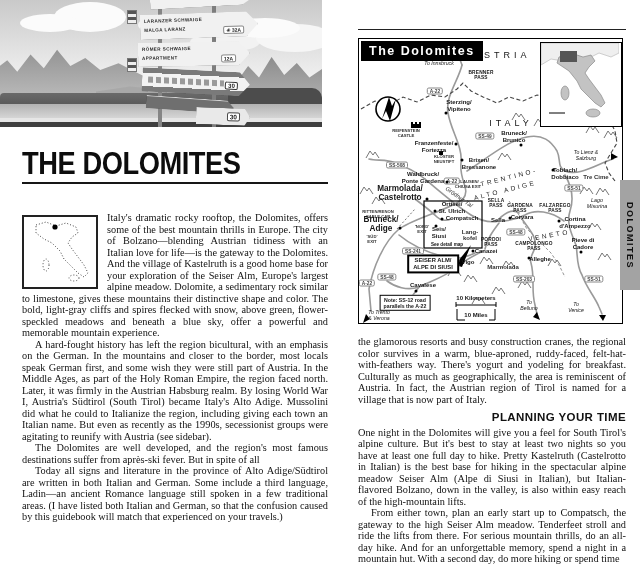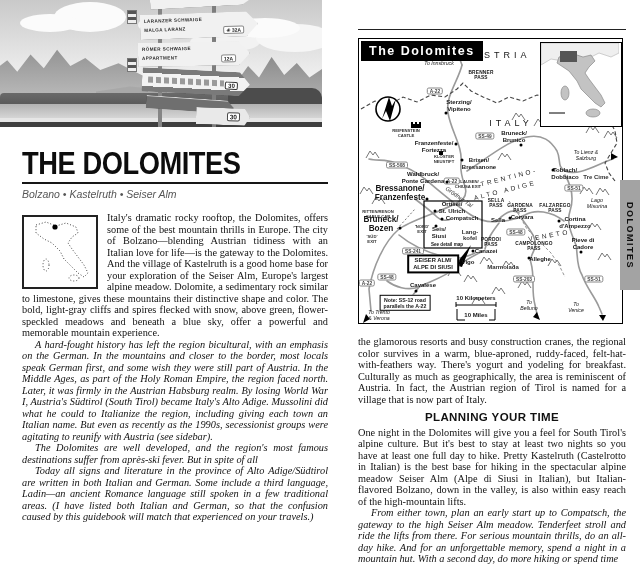--- a/index.html
+++ b/index.html
@@ -31,21 +31,21 @@
   .sign.striped .sign-badge{right:12px;bottom:6px;font-size:6px;border:1px solid #333;}
   .sign.dark{background:#6f6f6f;border-top:1px solid #d8d8d8;clip-path:polygon(0 0,92% 0,100% 55%,92% 100%,0 100%);}
   .sign.small30 .sign-badge{right:10px;bottom:4px;font-size:6.5px;border:1px solid #444;}
   .headline{position:absolute;left:22px;top:146px;font-family:"Liberation Sans",sans-serif;
         font-weight:700;font-size:31px;letter-spacing:-.5px;transform:scaleX(.88);transform-origin:left;color:#0d0d0d;}
   .headline-rule{position:absolute;left:22px;top:182px;width:306px;height:2px;background:#161616;}
   .kicker{position:absolute;left:22px;top:188px;font-family:"Liberation Sans",sans-serif;
         font-style:italic;font-size:10.5px;color:#555;}
   .body-left{position:absolute;left:22px;top:212px;width:306px;font-size:10.3px;line-height:11.5px;text-align:justify;}
   .para{margin:0;}
-  .indent{text-indent:13px;font-style:italic;}
+  .indent{text-indent:13px;}
   .italy-box{float:left;width:72px;height:70px;border:2px solid #222;margin:3px 9px 2px 0;background:#fff;}
 
   
   .pagehead{position:absolute;left:358px;top:13px;width:268px;text-align:right;
         font-family:"Liberation Sans",sans-serif;font-size:10px;color:#111;}
   .pagehead b{font-weight:700;}
   .pagehead .pageno{font-weight:400;margin-left:9px;}
   .pagehead-rule{position:absolute;left:358px;top:29px;width:268px;height:1px;background:#222;}
 
   .map{position:absolute;left:358px;top:38px;width:263px;height:284px;border:1px solid #000;
@@ -77,21 +77,21 @@
   .ml.insetscale{font-size:5px;font-weight:700;}
   .mdot{position:absolute;width:3px;height:3px;background:#000;border-radius:50%;transform:translate(-50%,-50%);z-index:4;}
 
   .tab{position:absolute;left:620px;top:180px;width:20px;height:110px;background:#a3a3a3;
        display:flex;align-items:center;justify-content:center;}
   .tab span{writing-mode:vertical-rl;font-family:"Liberation Sans",sans-serif;font-weight:700;
        font-size:9px;letter-spacing:1.5px;color:#101010;}
 
   .body-right{position:absolute;left:358px;top:336px;width:268px;font-size:10.3px;line-height:11.5px;text-align:justify;}
   .sec-head{font-family:"Liberation Sans",sans-serif;font-weight:700;font-size:11.5px;
-       letter-spacing:.4px;margin:7px 0 3px 0;text-align:center;}
+       letter-spacing:.4px;margin:7px 0 3px 0;text-align:right;}
 </style>
 </head>
 <body>
 
 <div class="page">
 
   <div class="photo">
     <div class="sky"></div>
     <div class="cloud" style="left:20px;top:14px;width:60px;height:18px;box-shadow:40px -6px 0 6px #fbfbfb,120px 2px 0 2px #f5f5f5;"></div>
     <div class="cloud" style="left:230px;top:18px;width:70px;height:20px;box-shadow:30px 10px 0 4px #f6f6f6,-40px 14px 0 0 #f2f2f2;"></div>
@@ -127,21 +127,20 @@
         <div class="sign-badge">30</div>
     </div>
     <div class="sign dark" style="left:146px;top:98px;width:88px;height:12px;transform:rotate(4deg);"></div>
     <div class="sign small30" style="left:196px;top:108px;width:54px;height:17px;transform:rotate(2deg);background:#e9e9e9;">
       <div class="sign-badge">30</div>
     </div>
   </div>
 
   <div class="headline">THE DOLOMITES</div>
   <div class="headline-rule"></div>
-  <div class="kicker">Bolzano • Kastelruth • Seiser Alm</div>
 
   <div class="body-left">
     <div class="italy-box">
       <svg width="68" height="66" viewBox="0 0 68 66">
         <path d="M12,8 L22,5 L32,9 L42,6 L52,10 L54,16 L48,20 L44,26 L48,32 L54,40 L60,48 L64,56 L60,60 L54,56 L46,48 L40,42 L36,34 L28,26 L20,22 L12,16 Z" fill="none" stroke="#444" stroke-width="1" stroke-dasharray="1,2"></path>
         <ellipse cx="22" cy="48" rx="3" ry="6" fill="none" stroke="#444" stroke-width="1" stroke-dasharray="1,2"></ellipse>
         <ellipse cx="50" cy="61" rx="5" ry="3" fill="none" stroke="#444" stroke-width="1" stroke-dasharray="1,2"></ellipse>
         <circle cx="31" cy="10" r="2.6" fill="#000"></circle>
       </svg>
     </div>
@@ -318,31 +317,31 @@
         </div>
         <div class="ml town" style="left: 64px; top: 139px;">
           <div>Waldbruck/</div>
           <div>Ponte Gardena</div>
         </div>
         <i class="mdot" style="left: 88px; top: 143px;"></i>
         <div class="ml shield" style="left: 38px; top: 126px;">
           <div>SS-508</div>
         </div>
         <div class="ml townbig" style="left: 41px; top: 155px;">
-          <div>Bressanone/</div>
-          <div>Franzenfeste</div>
+          <div>Marmolada/</div>
+          <div>Castelrotto</div>
         </div>
         <i class="mdot" style="left: 68px; top: 160px;"></i>
         <div class="ml tiny" style="left: 19px; top: 176px;">
           <div>RITTEN/RENON</div>
           <div>CABLE CAR</div>
         </div>
         <div class="ml townbig" style="left: 22px; top: 186px;">
           <div>Bruneck/</div>
-          <div>Bozen</div>
+          <div>Adige</div>
         </div>
         <i class="mdot" style="left: 41px; top: 189px;"></i>
         <div class="ml tiny" style="left: 63px; top: 191px;">
           <div>'NORD'</div>
           <div>EXIT</div>
         </div>
         <div class="ml tiny" style="left: 13px; top: 201px;">
           <div>'SÜD'</div>
           <div>EXIT</div>
         </div>

